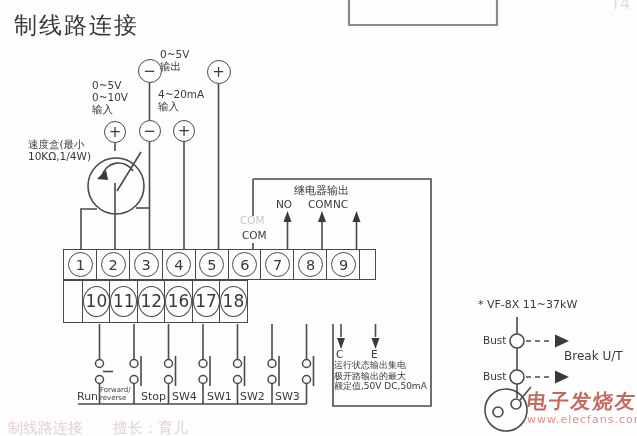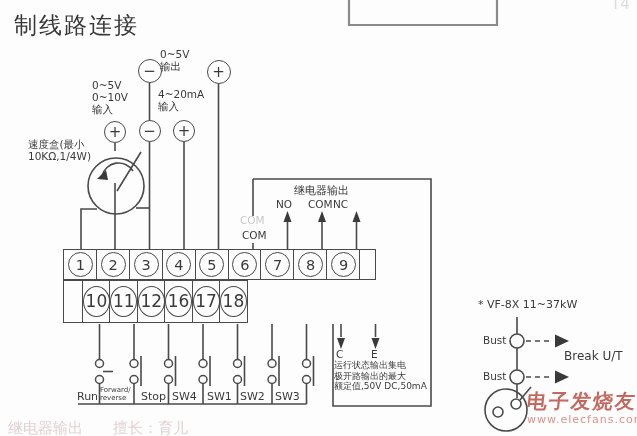--- a/index.html
+++ b/index.html
@@ -255,17 +255,17 @@
   <div class="lbl" style="left:371px;top:348px;font-size:10.5px;">E</div>
   <div class="lbl" style="left:334px;top:360px;width:102px;font-size:9px;line-height:1.18;">运行状态输出集电
 极开路输出的最大
 额定值,50V DC,50mA</div>
 
   <div class="lbl" style="left:478px;top:299px;font-size:11px;">* VF-8X 11~37kW</div>
   <div class="lbl" style="left:483px;top:334px;font-size:10.5px;">Bust</div>
   <div class="lbl" style="left:483px;top:370px;font-size:10.5px;">Bust</div>
   <div class="lbl" style="left:564px;top:350px;font-size:12px;">Break U/T</div>
 
-  <div class="lbl" style="left:8px;top:420px;font-size:15px;color:#e3d2d2;">继电器输出　　擅长：育儿</div>
+  <div class="lbl" style="left:8px;top:420px;font-size:15px;color:#e3d2d2;">制线路连接　　擅长：育儿</div>
   <div class="lbl wm-brand" style="left:527px;top:390px;color:#b5453a;transform:skewX(-6deg);">电子发烧友</div>
   <div class="lbl wm-site" style="left:527px;top:414px;color:#d9938c;">www.elecfans.com</div>
 
 </div>
 
 </body></html>

